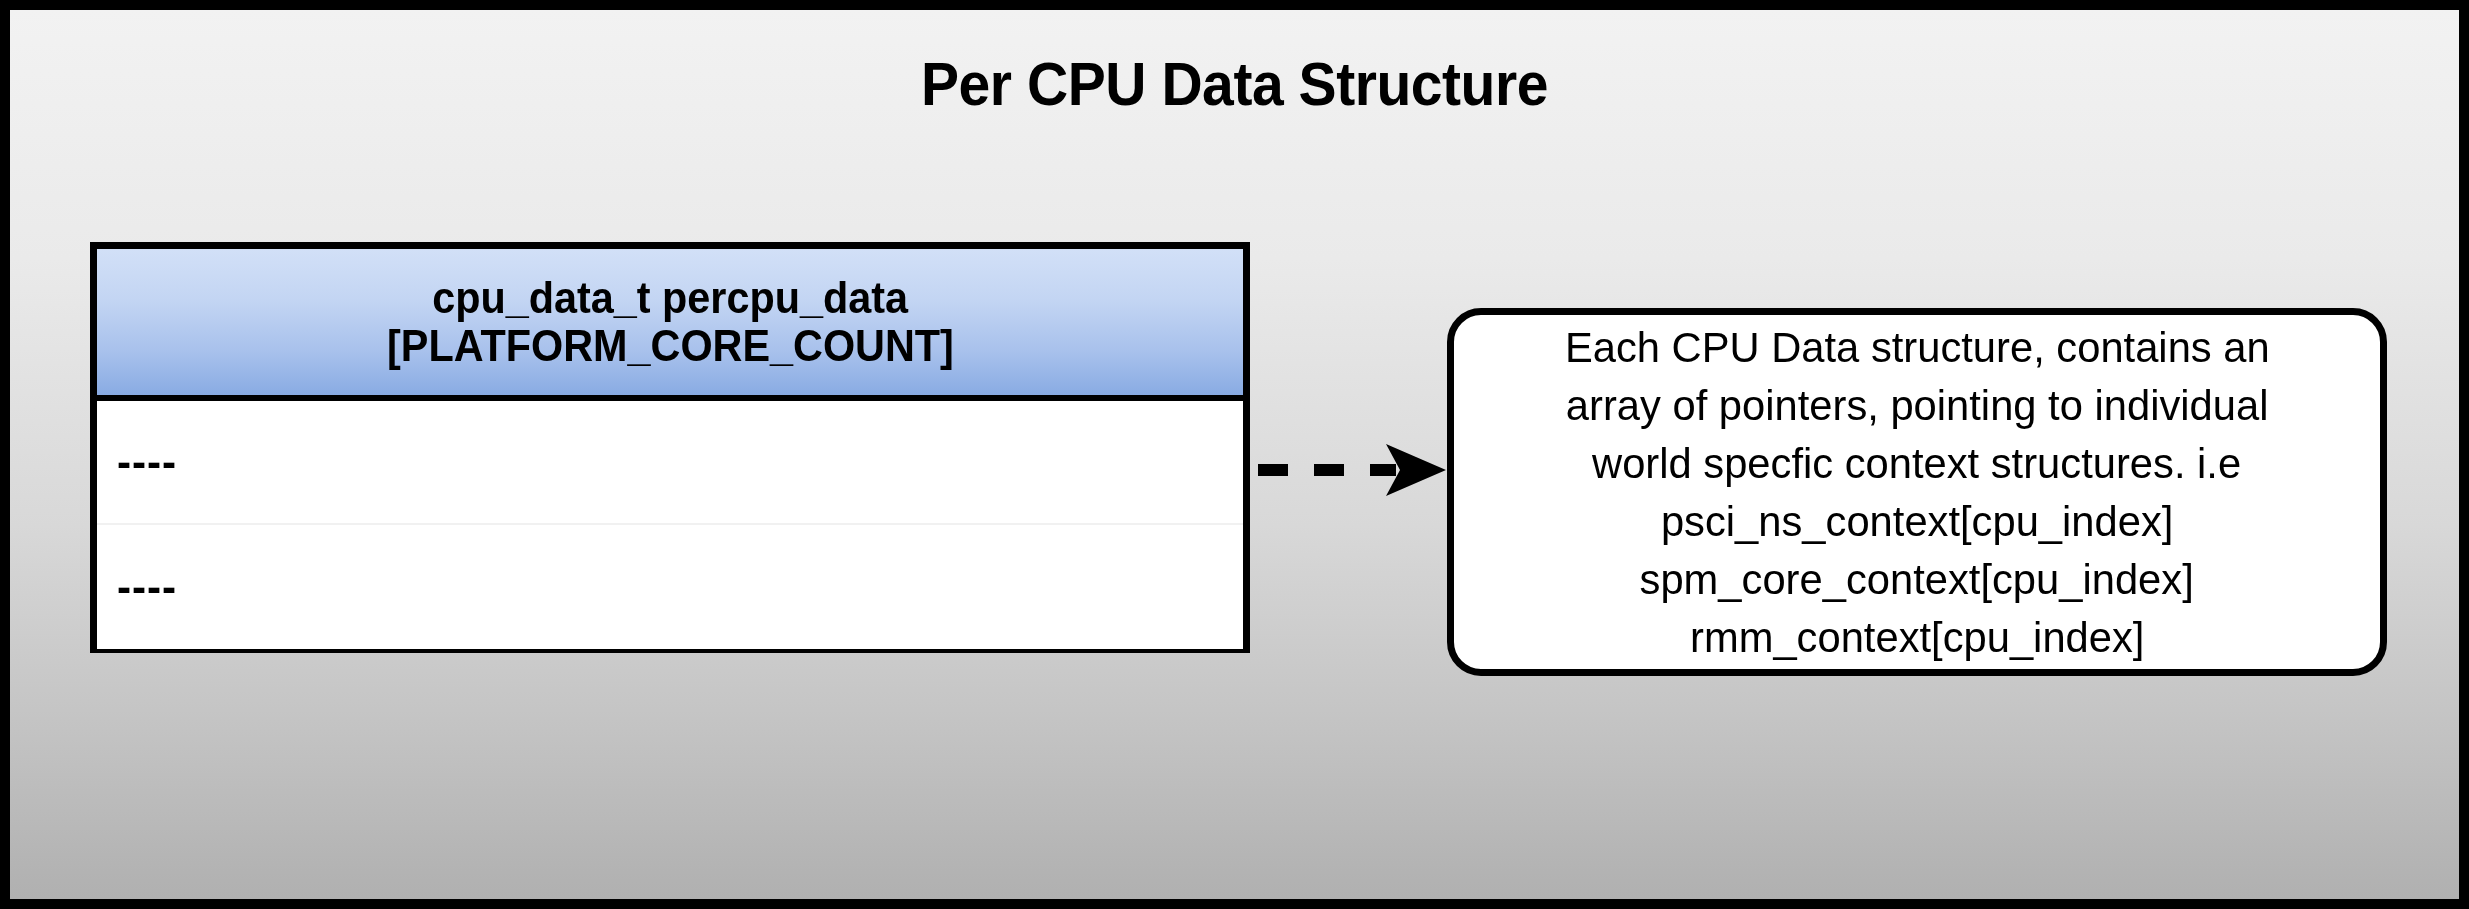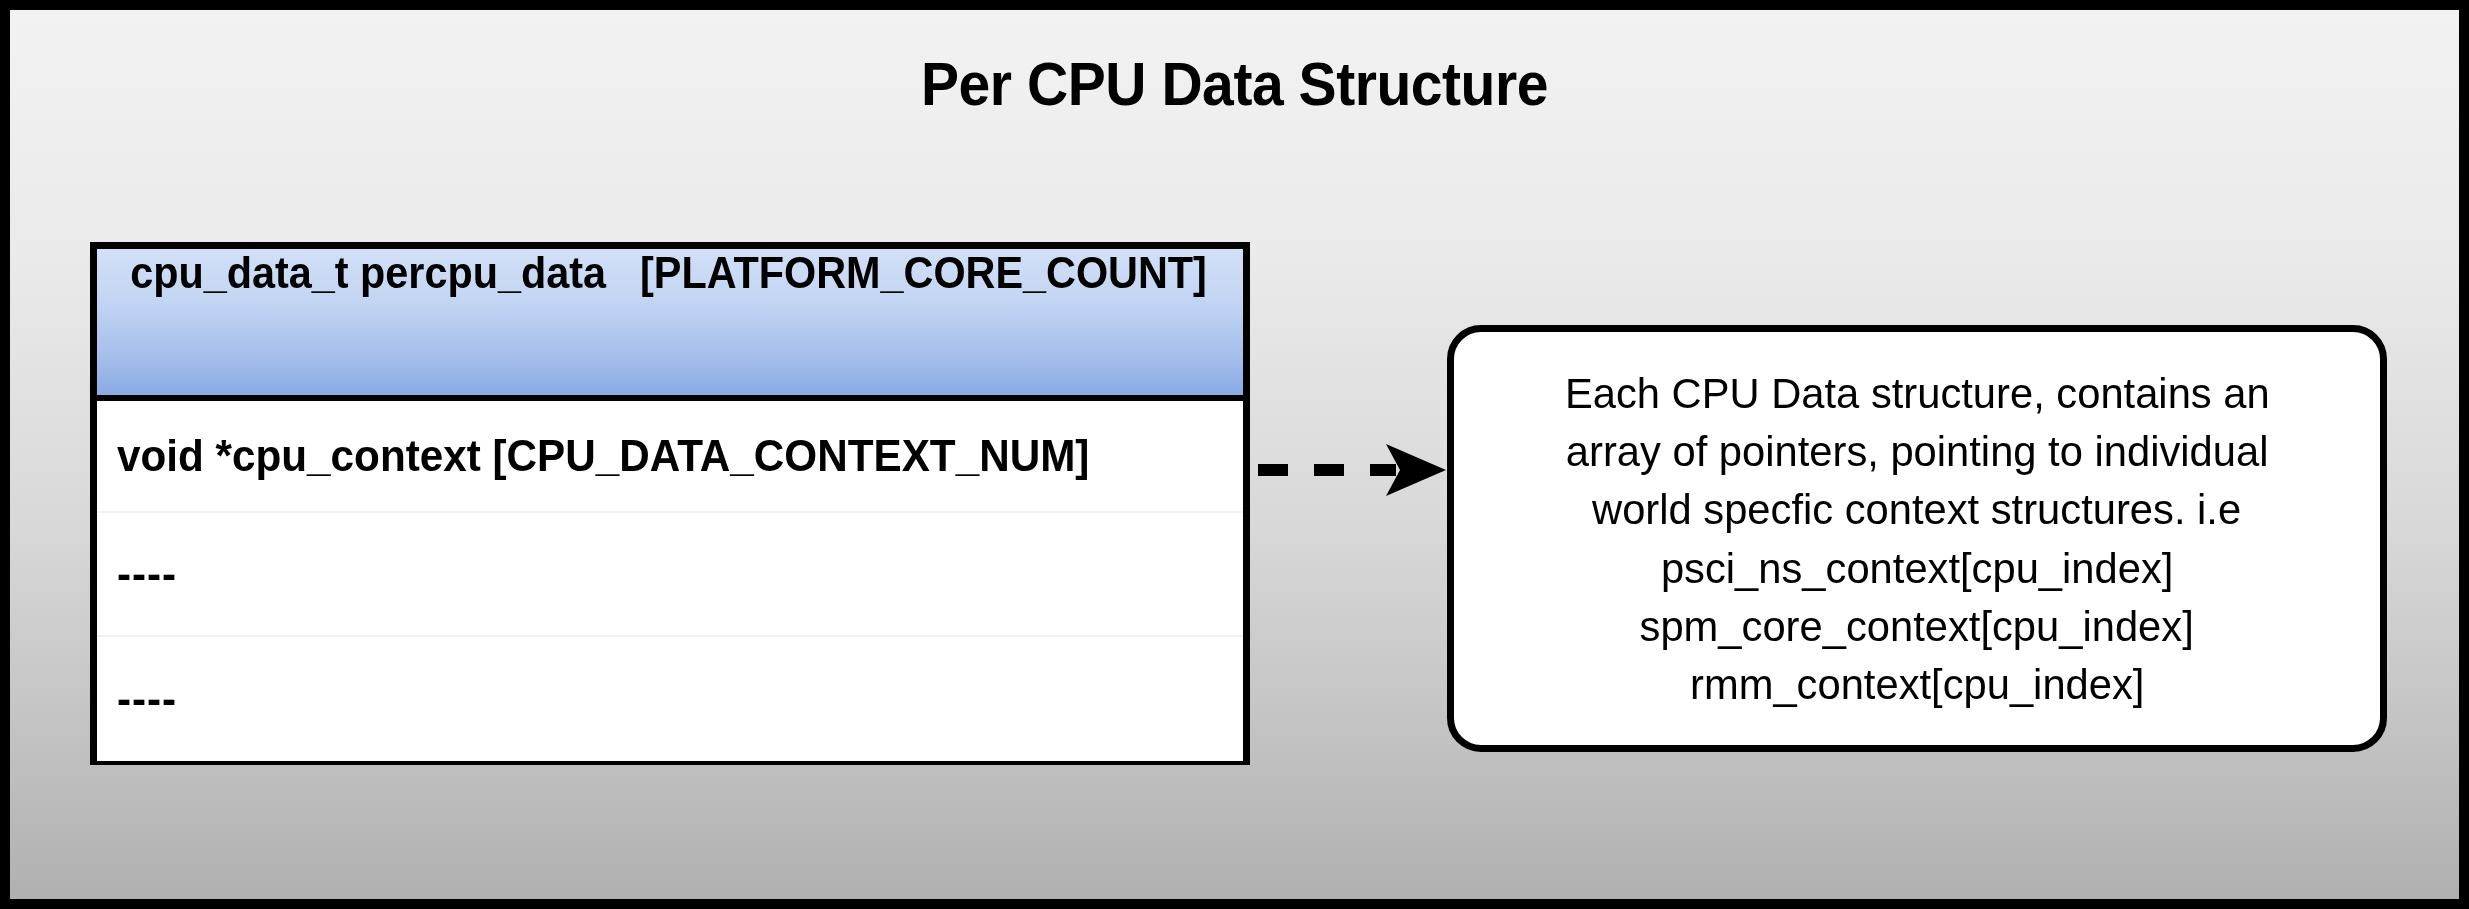--- a/index.html
+++ b/index.html
@@ -54,22 +54,22 @@
     border-right: 7px solid #000000;
     border-bottom: 4px solid #000000;
     background: #ffffff;
   }
   #table-header {
     box-sizing: border-box;
     height: 152px;
     background: linear-gradient(to bottom, #d2e0f7 0%, #c3d5f3 35%, #a8c1ec 70%, #89abe3 100%);
     border-bottom: 6px solid #000000;
     display: flex;
-    flex-direction: row;
-    align-items: flex-start;
+    flex-direction: column;
+    align-items: center;
     justify-content: center;
     text-align: center;
   }
   #table-header .hline {
     font-family: "Liberation Sans", sans-serif;
     font-weight: bold;
     font-size: 44px;
     line-height: 1.08;
     color: #000000;
     transform: scaleX(0.94);
@@ -101,23 +101,23 @@
     top: 430px;
     width: 200px;
     height: 60px;
     overflow: visible;
   }
 
   
   #callout {
     position: absolute;
     left: 1437px;
-    top: 315px;
+    top: 298px;
     width: 940px;
-    height: 427px;
+    height: 368px;
     box-sizing: border-box;
     background: #ffffff;
     border: 7px solid #000000;
     border-radius: 34px;
     display: flex;
     flex-direction: column;
     align-items: center;
     justify-content: center;
     text-align: center;
     padding: 4px 26px;
@@ -140,23 +140,20 @@
 
   <div id="title">Per CPU Data Structure</div>
 
   <div id="percpu-table">
 
     <div id="table-header">
       <div class="hline">cpu_data_t percpu_data</div>
       <div class="hline">[PLATFORM_CORE_COUNT]</div>
     </div>
 
-    <div class="trow" id="row-0">
-      <span>void *cpu_context [CPU_DATA_CONTEXT_NUM]</span>
-    </div>
 
     <div class="trow" id="row-1">
       <span>----</span>
     </div>
 
     <div class="trow" id="row-2">
       <span>----</span>
     </div>
 
   </div>

